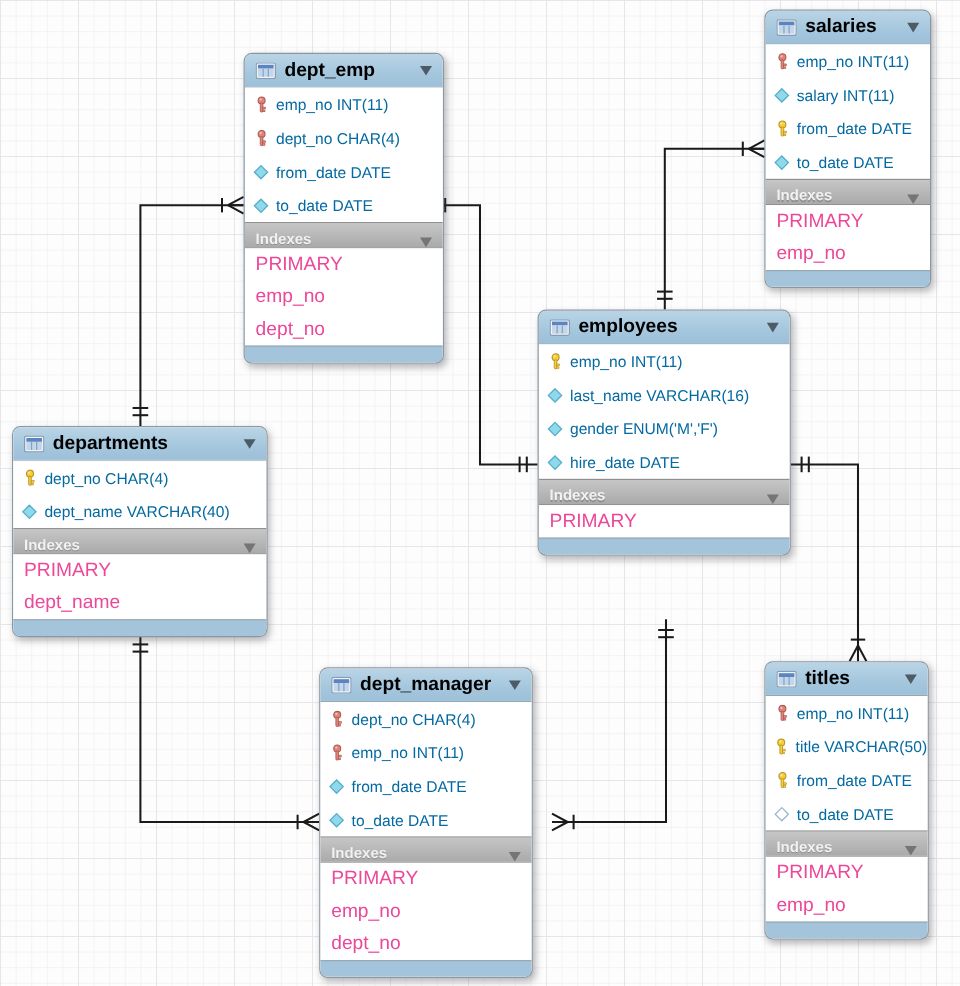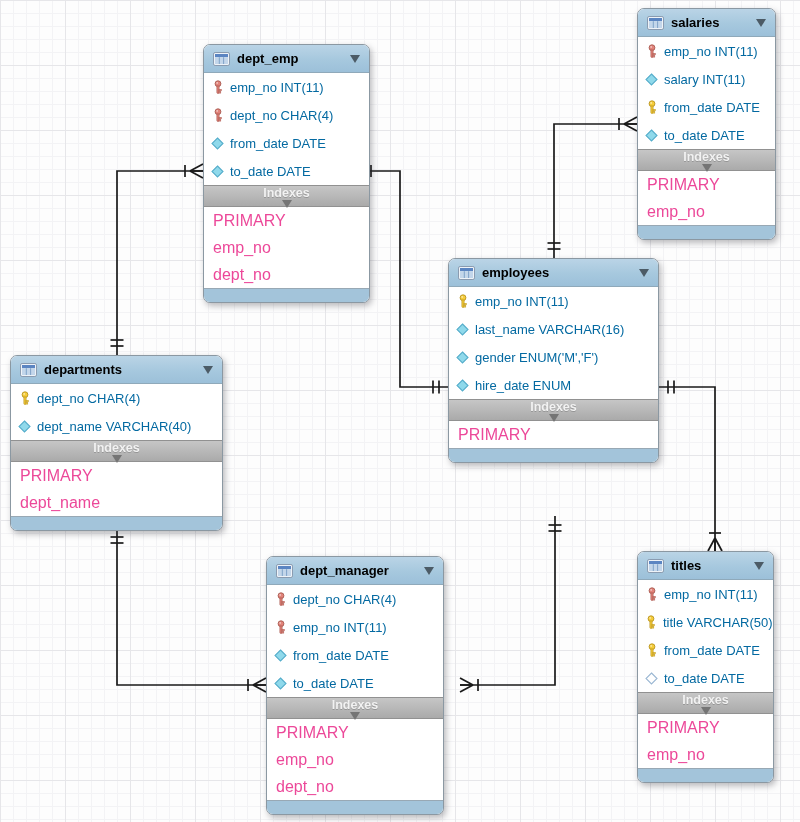--- a/index.html
+++ b/index.html
@@ -18,30 +18,30 @@
   .table{
     position:absolute;border:1px solid #8b98a2;border-radius:7px;overflow:hidden;
     box-shadow:2px 3px 6px rgba(60,60,70,.35);background:#fff;box-sizing:border-box;
   }
   .table-header{
     height:28px;display:flex;align-items:center;gap:7px;padding:0 9px;
     background:linear-gradient(180deg,#bad4e6 0%,#a6c8de 55%,#9cc0d9 100%);
     border-bottom:1px solid #8fa9ba;box-sizing:border-box;
   }
   .table-icon{display:flex;align-items:center;}
-  .table-title{flex:1;font-size:13px;font-weight:bold;color:#000;white-space:nowrap;}
+  .table-title{flex:1;font-size:16px;font-weight:bold;color:#000;white-space:nowrap;}
   .tri{width:0;height:0;border-left:5.5px solid transparent;border-right:5.5px solid transparent;border-top:8px solid #4c5b66;}
   .tri-indexes{border-top-color:#757575;}
   .columns{background:#fff;}
   .col-row{height:28px;display:flex;align-items:center;gap:6px;padding:0 7px;font-size:13px;color:#0369a1;white-space:nowrap;box-sizing:border-box;}
   .col-icon{display:flex;align-items:center;width:13px;justify-content:center;}
   .indexes-bar{
-    height:22px;display:flex;align-items:center;padding:0 9px;box-sizing:border-box;
+    height:22px;display:flex;align-items:flex-end;padding:0 9px;box-sizing:border-box;
     background:linear-gradient(180deg,#c6c6c6,#aaaaaa);
-    border-top:1px solid #919191;border-bottom:1px solid #919191;flex-direction:column;
+    border-top:1px solid #919191;border-bottom:1px solid #919191;
   }
   .indexes-label{flex:1;font-size:12.5px;font-weight:bold;color:#f2f2f2;text-shadow:0 1px 0 rgba(0,0,0,.18);}
   .index-row{height:27px;display:flex;align-items:center;padding:0 9px;font-size:16px;color:#ec4899;background:#fff;box-sizing:border-box;white-space:nowrap;}
   .table-footer{height:13px;background:#a3c4da;border-top:1px solid #98a8b4;}
 </style>
 </head>
 <body>
 
 <div id="canvas">
   <svg id="edges" xmlns="http://www.w3.org/2000/svg">
@@ -275,21 +275,21 @@
             </svg>
           </span>
           <span>gender ENUM('M','F')</span>
         </div>
         <div class="col-row">
           <span class="col-icon">
             <svg width="13" height="13" viewBox="0 0 13 13">
               <polygon points="6.5,1 12,6.5 6.5,12 1,6.5" fill="#8fd9eb" stroke="#56aecb" stroke-width="1.1"></polygon>
             </svg>
           </span>
-          <span>hire_date ENUM</span>
+          <span>hire_date DATE</span>
         </div>
       </div>
     <div class="indexes-bar">
       <span class="indexes-label">Indexes</span>
       <span class="tri tri-indexes"></span>
     </div>
     <div class="index-rows">
         <div class="index-row">PRIMARY</div>
       </div>
     <div class="table-footer"></div>

